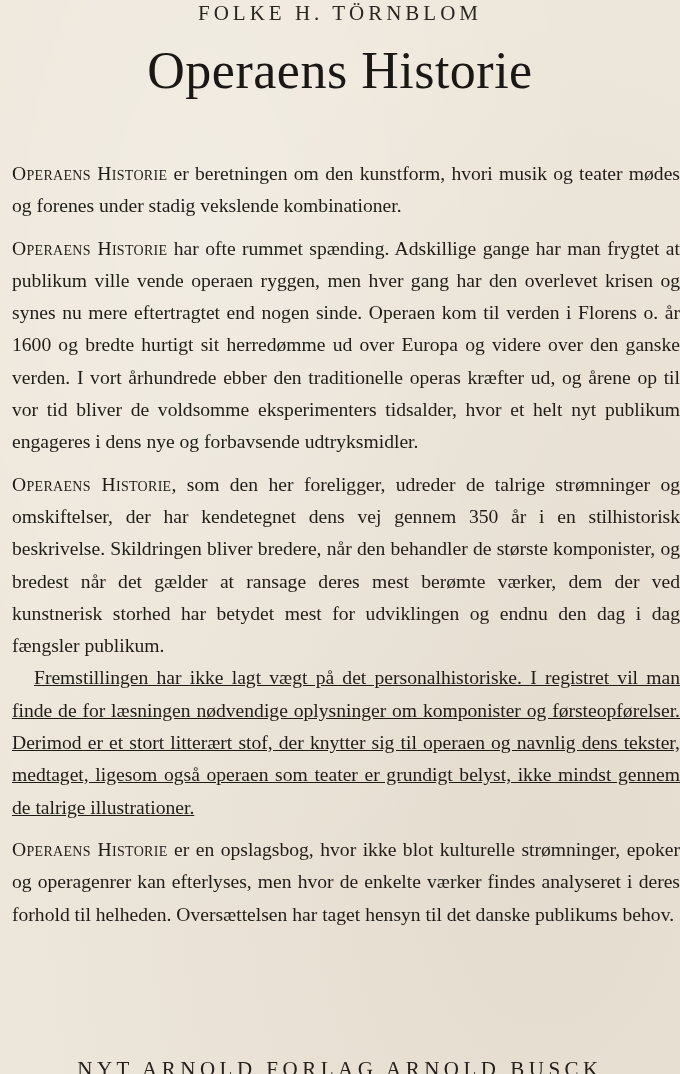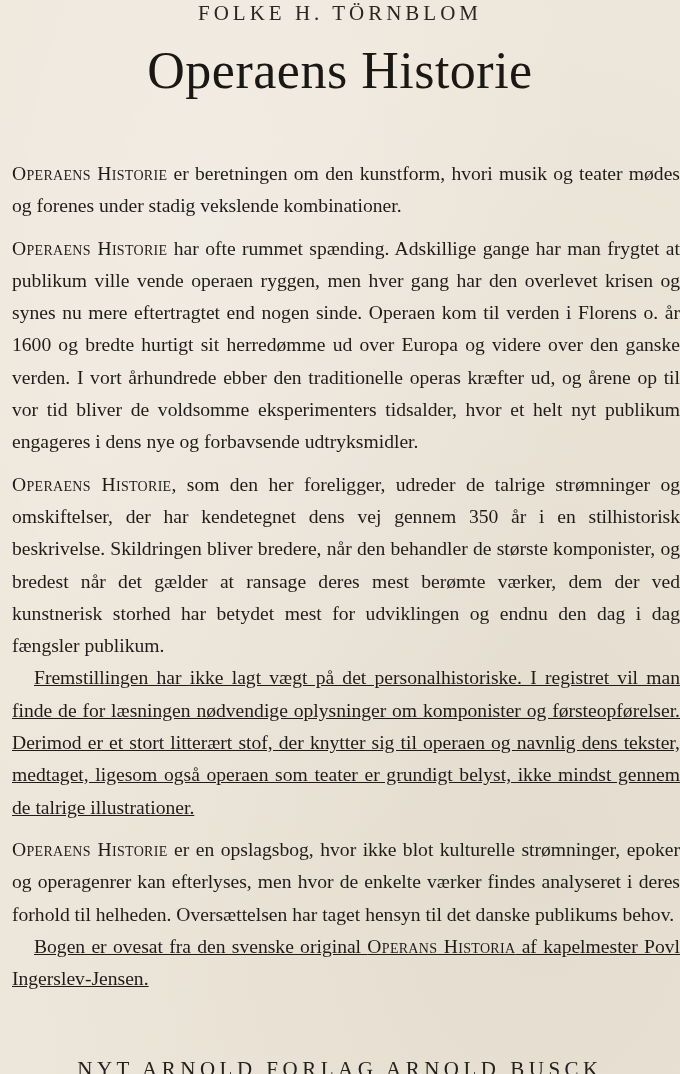--- a/index.html
+++ b/index.html
@@ -96,17 +96,16 @@
     <p><span class="sc">Operaens Historie</span><span> er beretningen om den kunstform, hvori musik og teater mødes og forenes under stadig vekslende kombinationer.</span></p>
 
     <p><span class="sc">Operaens Historie</span><span> har ofte rummet spænding. Adskillige gange har man frygtet at publikum ville vende operaen ryggen, men hver gang har den overlevet krisen og synes nu mere eftertragtet end nogen sinde. Operaen kom til verden i Florens o. år 1600 og bredte hurtigt sit herredømme ud over Europa og videre over den ganske verden. I vort århundrede ebber den traditionelle operas kræfter ud, og årene op til vor tid bliver de voldsomme eksperimenters tidsalder, hvor et helt nyt publikum engageres i dens nye og forbavsende udtryksmidler.</span></p>
 
     <p class="tight"><span class="sc">Operaens Historie</span><span>, som den her foreligger, udreder de talrige strømninger og omskiftelser, der har kendetegnet dens vej gennem 350 år i en stilhistorisk beskrivelse. Skildringen bliver bredere, når den behandler de største komponister, og bredest når det gælder at ransage deres mest berømte værker, dem der ved kunstnerisk storhed har betydet mest for udviklingen og endnu den dag i dag fængsler publikum.</span></p>
 
     <p class="indent" style="margin-bottom:10px;"><span>Fremstillingen har ikke lagt vægt på det personalhistoriske. I registret vil man finde de for læsningen nødvendige oplysninger om komponister og førsteopførelser. Derimod er et stort litterært stof, der knytter sig til operaen og navnlig dens tekster, medtaget, ligesom også operaen som teater er grundigt belyst, ikke mindst gennem de talrige illustrationer.</span></p>
 
     <p class="tight"><span class="sc">Operaens Historie</span><span> er en opslagsbog, hvor ikke blot kulturelle strømninger, epoker og operagenrer kan efterlyses, men hvor de enkelte værker findes analyseret i deres forhold til helheden. Oversættelsen har taget hensyn til det danske publikums behov.</span></p>
 
-    <p class="indent"><span>Bogen er ovesat fra den svenske original </span><span class="sc">Operans Historia</span><span> af kapelmester Povl Ingerslev-Jensen.</span></p>
   </div>
 
   <div class="publisher">NYT ARNOLD FORLAG ARNOLD BUSCK</div>
 </div>
 
 </body></html>

